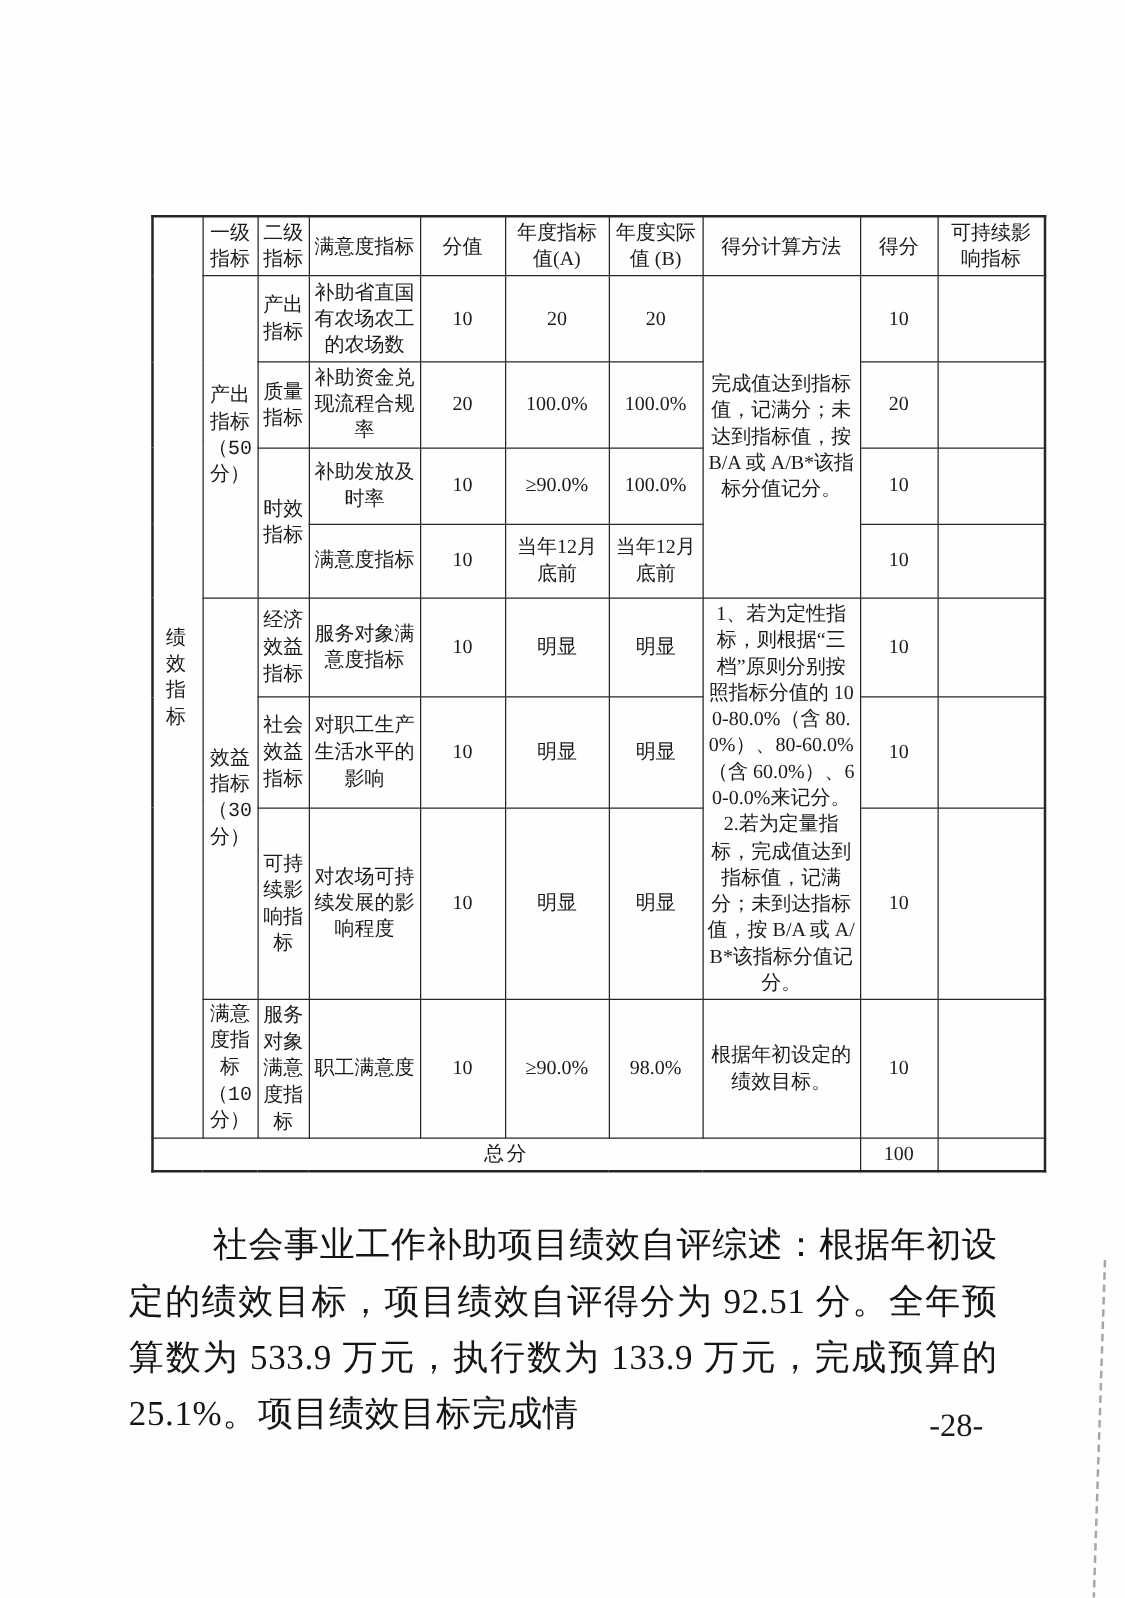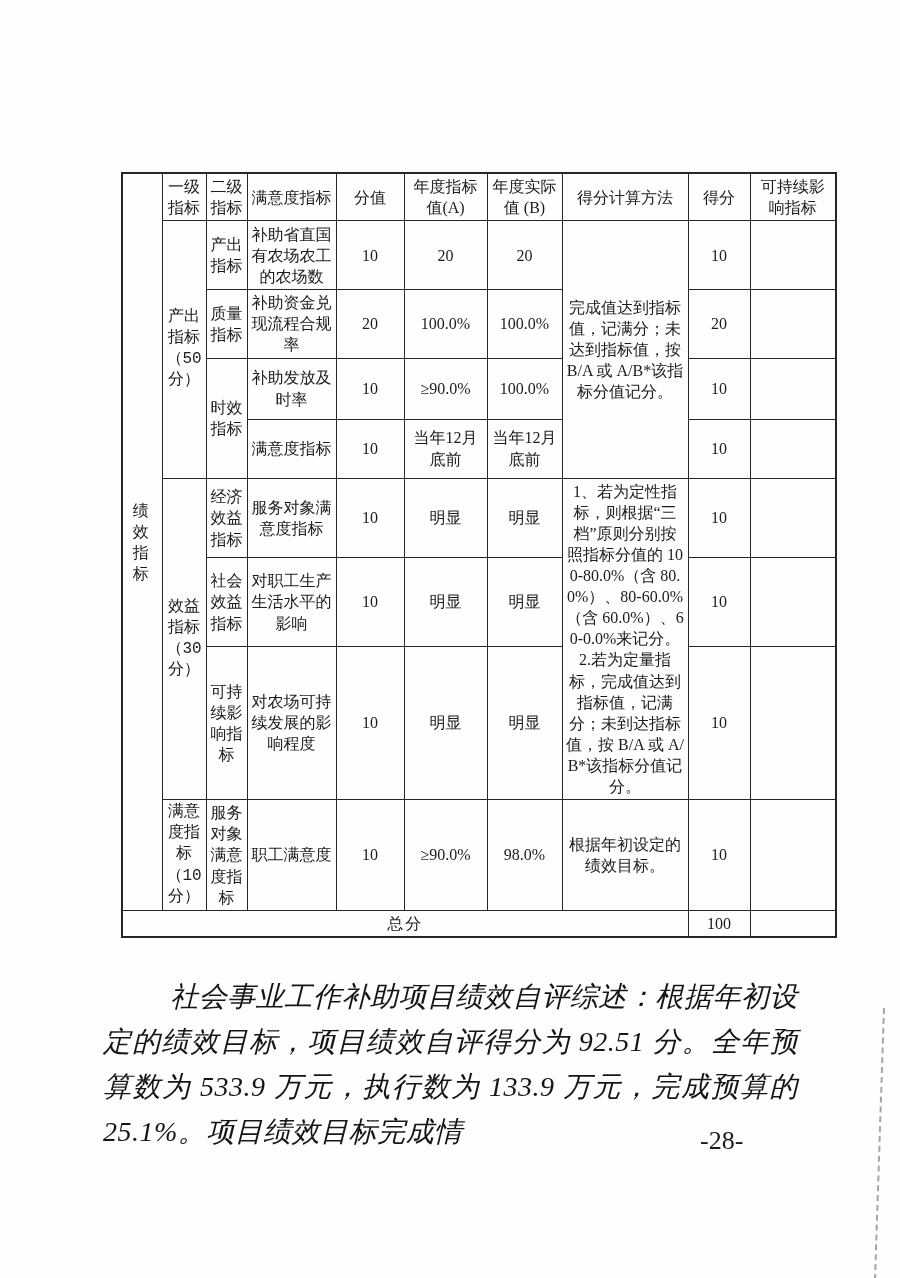--- a/index.html
+++ b/index.html
@@ -53,28 +53,27 @@
   
   .summary{
     position:absolute;
     left:103px;top:974px;width:695px;
     font-size:28px;
     line-height:45px;
     text-align:justify;
     text-indent:2.4em;
     letter-spacing:0.5px;
     color:#151515;
-    font-style:italic;
   }
 
   
   .page-number{
     position:absolute;
     left:700px;top:1126px;width:130px;
-    text-align:left;
+    text-align:center;
     font-size:26px;
     color:#1b1b1b;
   }
 
   
   .fold-line{
     position:absolute;
     left:883px;top:1008px;height:272px;width:0;
     border-left:2px dashed #a6a6a6;
     transform:rotate(1.9deg);

